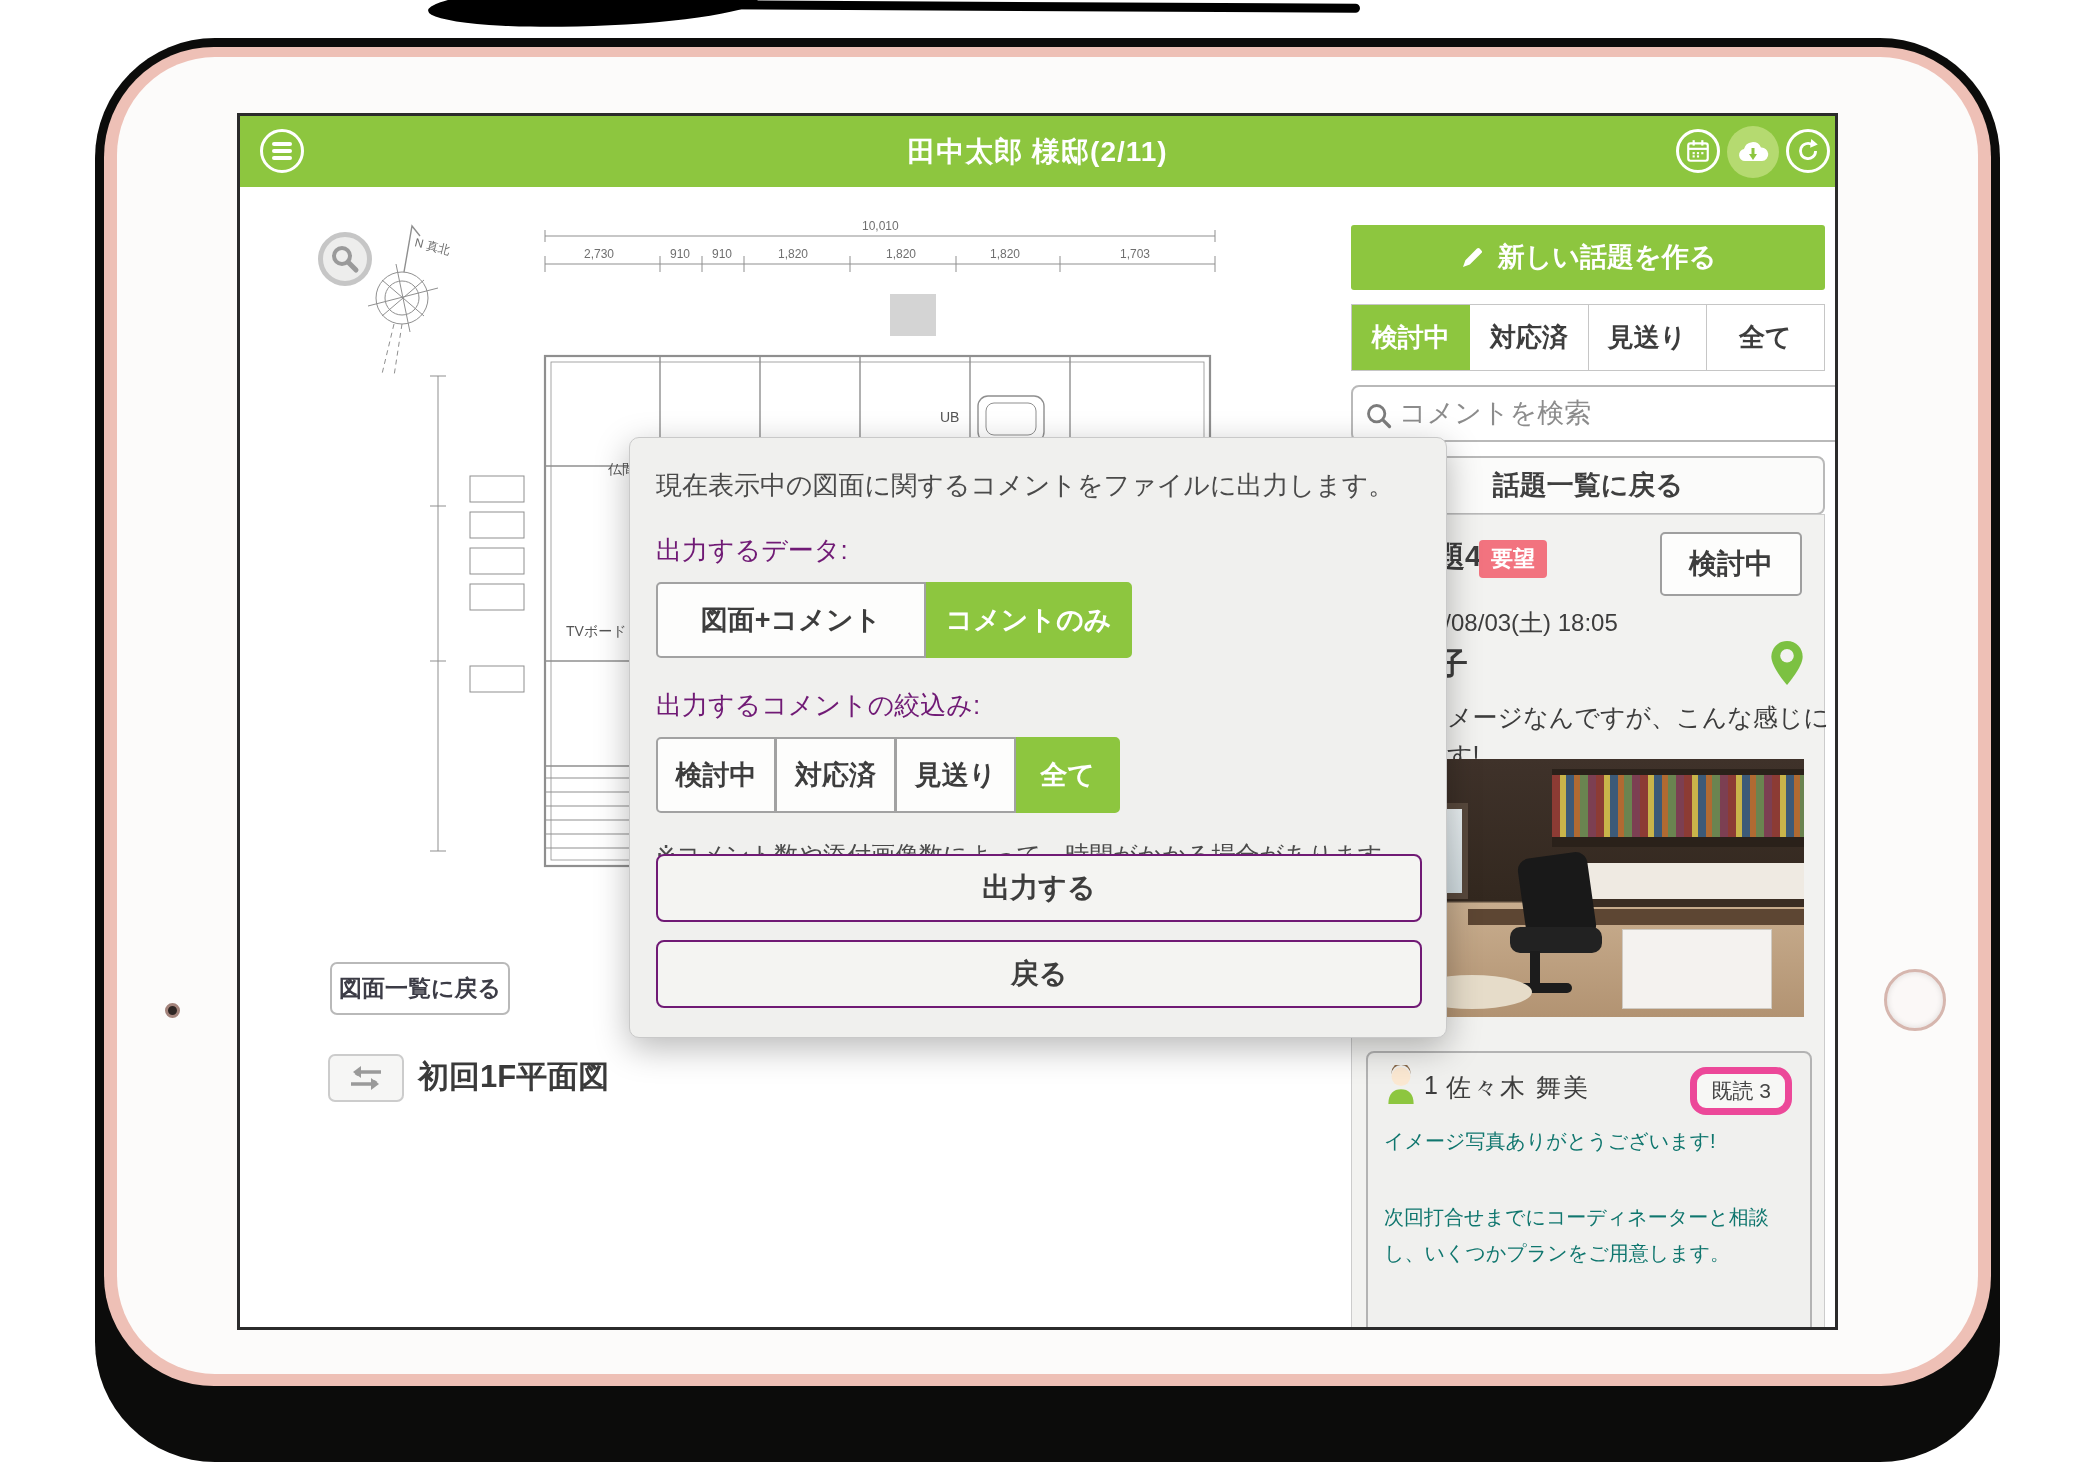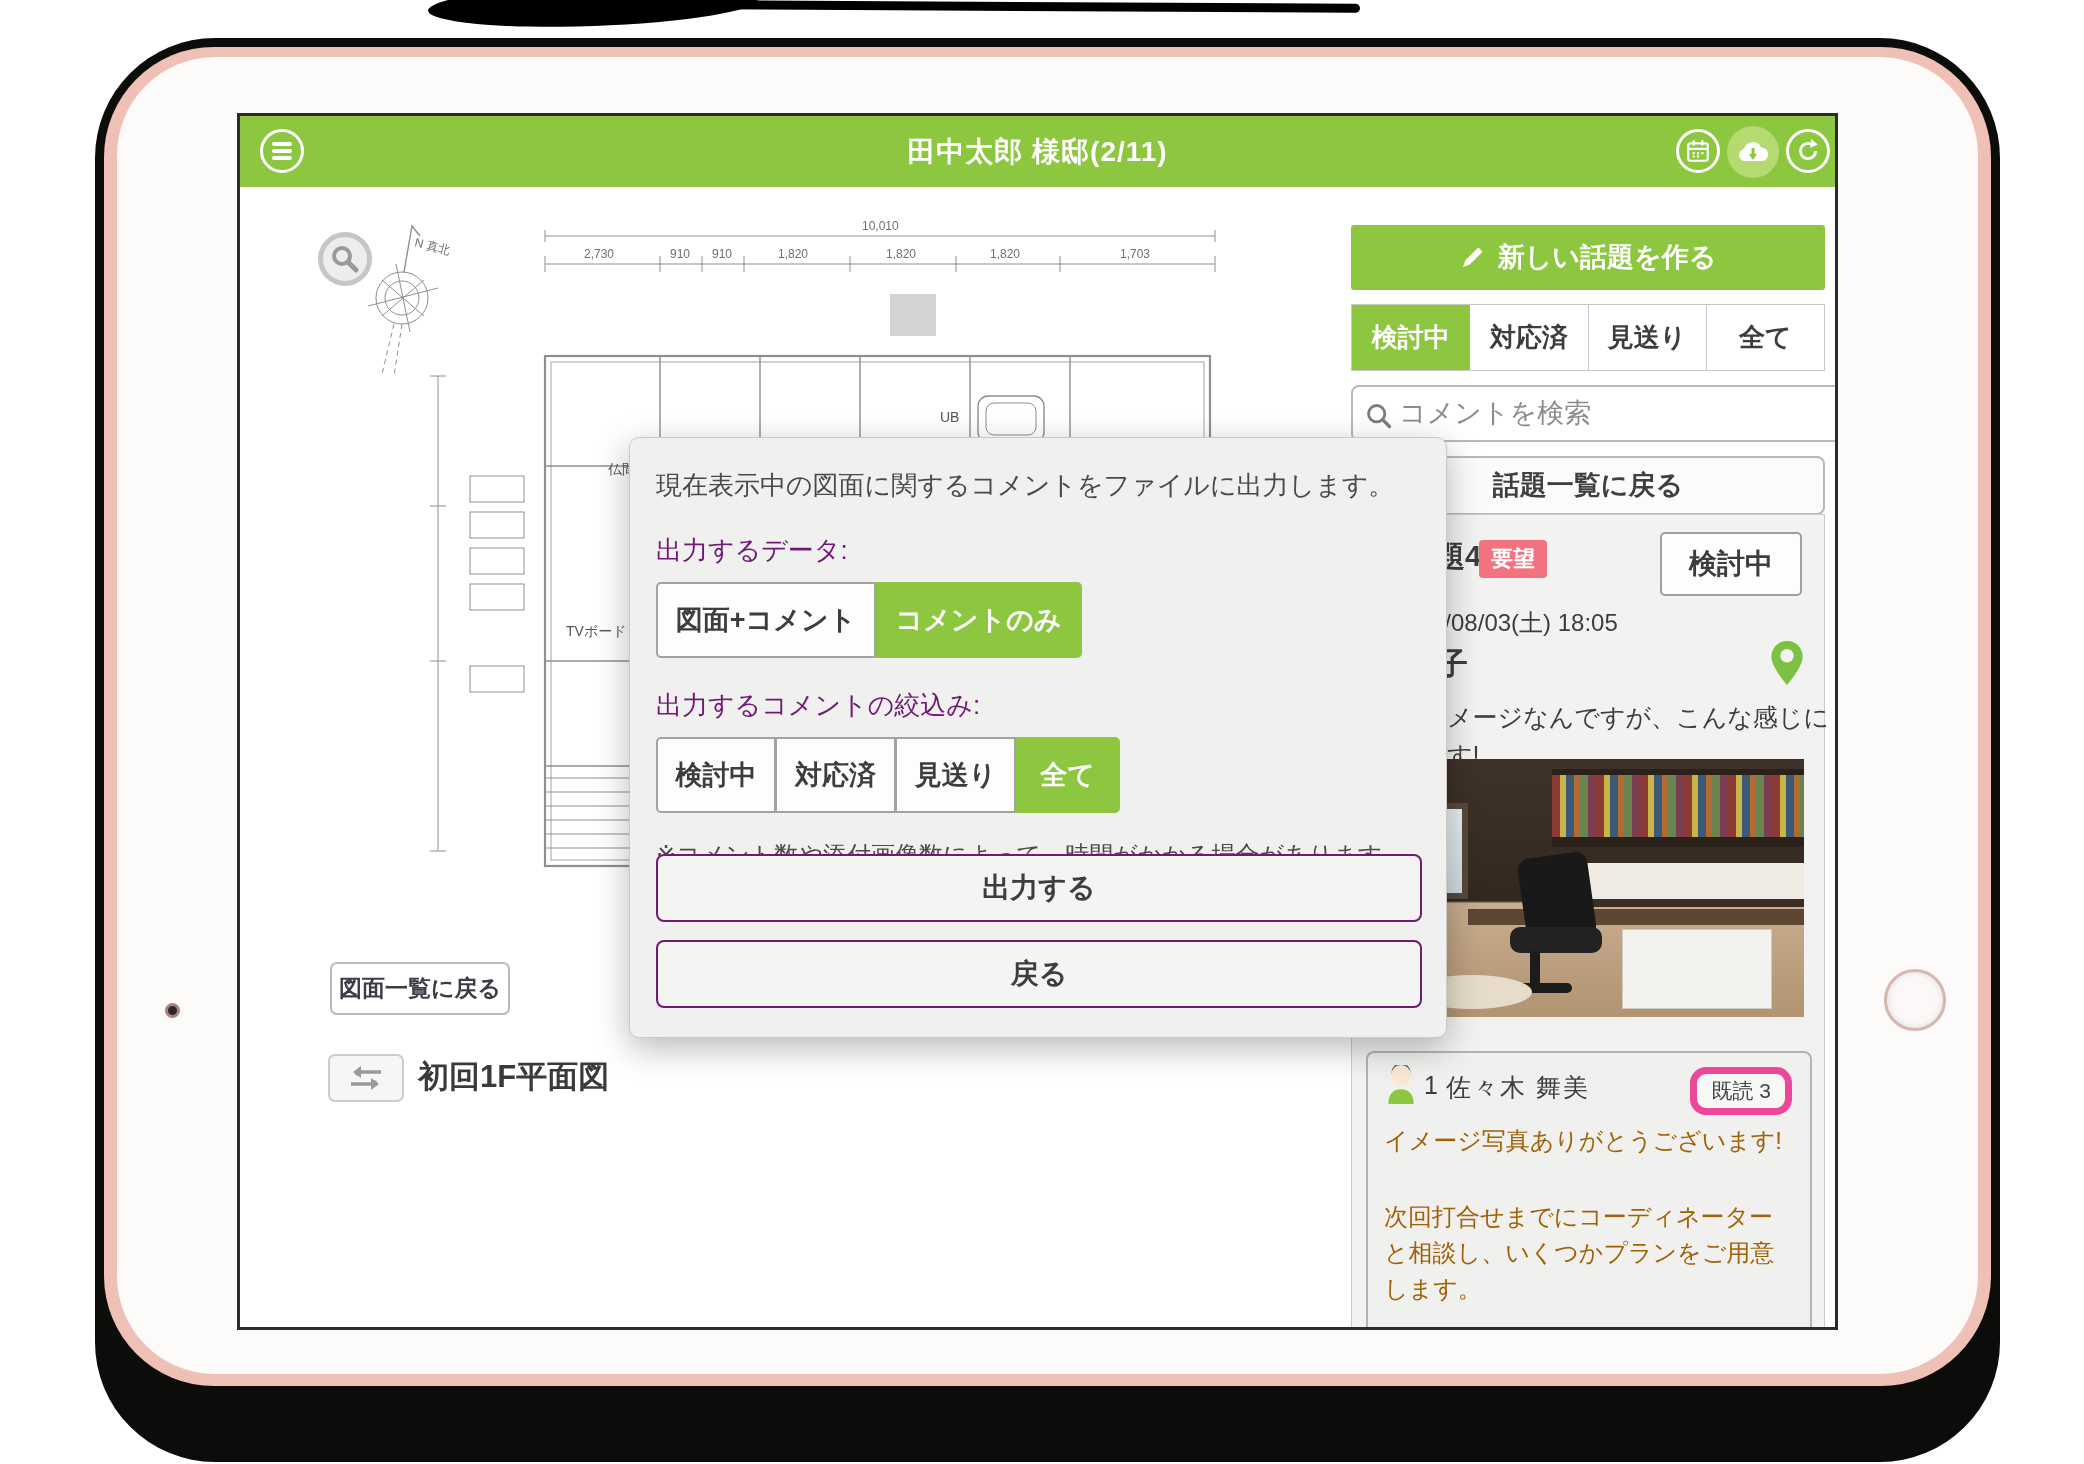--- a/index.html
+++ b/index.html
@@ -77,21 +77,21 @@
   #ph-chair-feet{left:130px;top:224px;width:70px;height:10px;background:#1c1c1c;border-radius:6px;}
   #ph-rug{left:40px;top:216px;width:120px;height:34px;background:#e6dcc9;border-radius:50%;}
 
   
   #comment-card{position:absolute;left:14px;top:536px;width:446px;height:420px;background:#f0f0ee;border:2px solid #b3b3b3;border-radius:8px;padding:12px 16px;}
   #comment-head{position:relative;height:44px;}
   #comment-avatar{position:absolute;left:0;top:0;}
   #comment-number{position:absolute;left:40px;top:6px;font-size:25px;color:#3d3d3d;}
   #comment-author{position:absolute;left:62px;top:6px;font-size:25px;color:#3d3d3d;letter-spacing:2px;}
   #comment-read{position:absolute;right:2px;top:2px;border:7px solid #ec4899;border-radius:16px;padding:3px 14px;font-size:21px;color:#444;background:#f7f7f5;}
-  .comment-p{font-size:24px;line-height:36px;color:#a16207;margin:14px 0 0 0;}
+  .comment-p{font-size:20px;line-height:36px;color:#0f766e;margin:14px 0 0 0;}
 
   
   #export-modal{position:absolute;left:389px;top:321px;width:818px;height:601px;background:#f0f0ee;border:1px solid #c9c9c9;border-radius:10px;box-shadow:0 10px 34px rgba(0,0,0,.28);z-index:40;padding:24px 26px;}
   #modal-desc{font-size:26px;color:#4a4a4a;margin-top:6px;}
   .modal-label{font-size:26px;color:#701a75;margin-top:30px;}
   .seg-row{display:flex;margin-top:14px;}
   .seg-btn{height:76px;background:#fdfdfc;border:2px solid #a2a2a2;border-left-width:1px;border-radius:0;font-size:27px;font-weight:700;color:#3d3d3d;text-align:center;line-height:72px;}
   .seg-btn:first-child{border-left-width:2px;border-radius:5px 0 0 5px;}
   .seg-btn:last-child{border-radius:0 5px 5px 0;}
   .seg-btn.selected{background:#8dc63f;border-color:#8dc63f;color:#fff;}
@@ -330,21 +330,21 @@
           <p class="comment-p" style="margin-top:40px">次回打合せまでにコーディネーターと相談し、いくつかプランをご用意します。</p>
 
         </div>
       </div>
     </div>
 
     <div id="export-modal">
       <div id="modal-desc">現在表示中の図面に関するコメントをファイルに出力します。</div>
       <div class="modal-label">出力するデータ:</div>
       <div class="seg-row">
-        <div class="seg-btn clickable" style="width:220px">図面+コメント</div>
+        <div class="seg-btn clickable" style="width:270px">図面+コメント</div>
         <div class="seg-btn selected clickable" style="width:206px">コメントのみ</div>
       </div>
       <div class="modal-label">出力するコメントの絞込み:</div>
       <div class="seg-row">
         <div class="seg-btn clickable" style="width:120px">検討中</div>
         <div class="seg-btn clickable" style="width:120px">対応済</div>
         <div class="seg-btn clickable" style="width:120px">見送り</div>
         <div class="seg-btn selected clickable" style="width:104px">全て</div>
       </div>
       <div id="modal-note">※コメント数や添付画像数によって、時間がかかる場合があります。</div>

